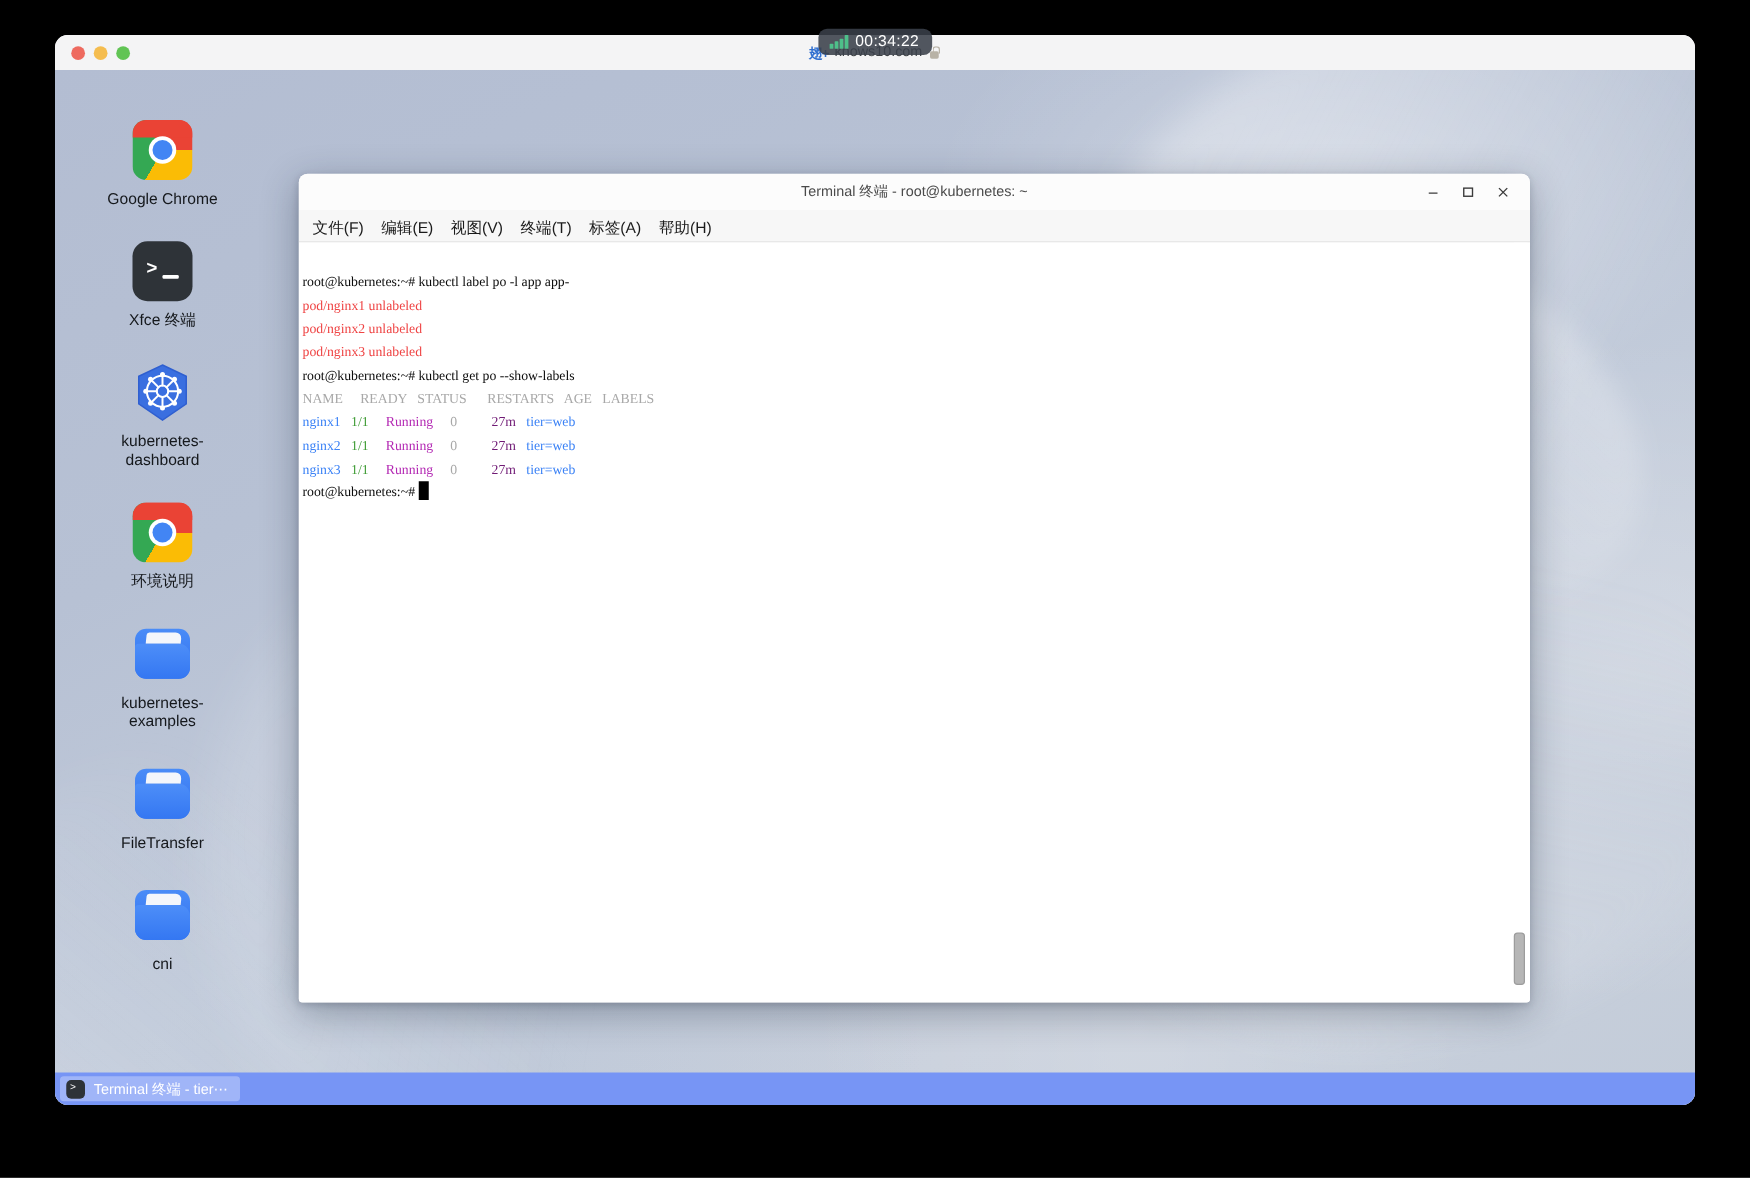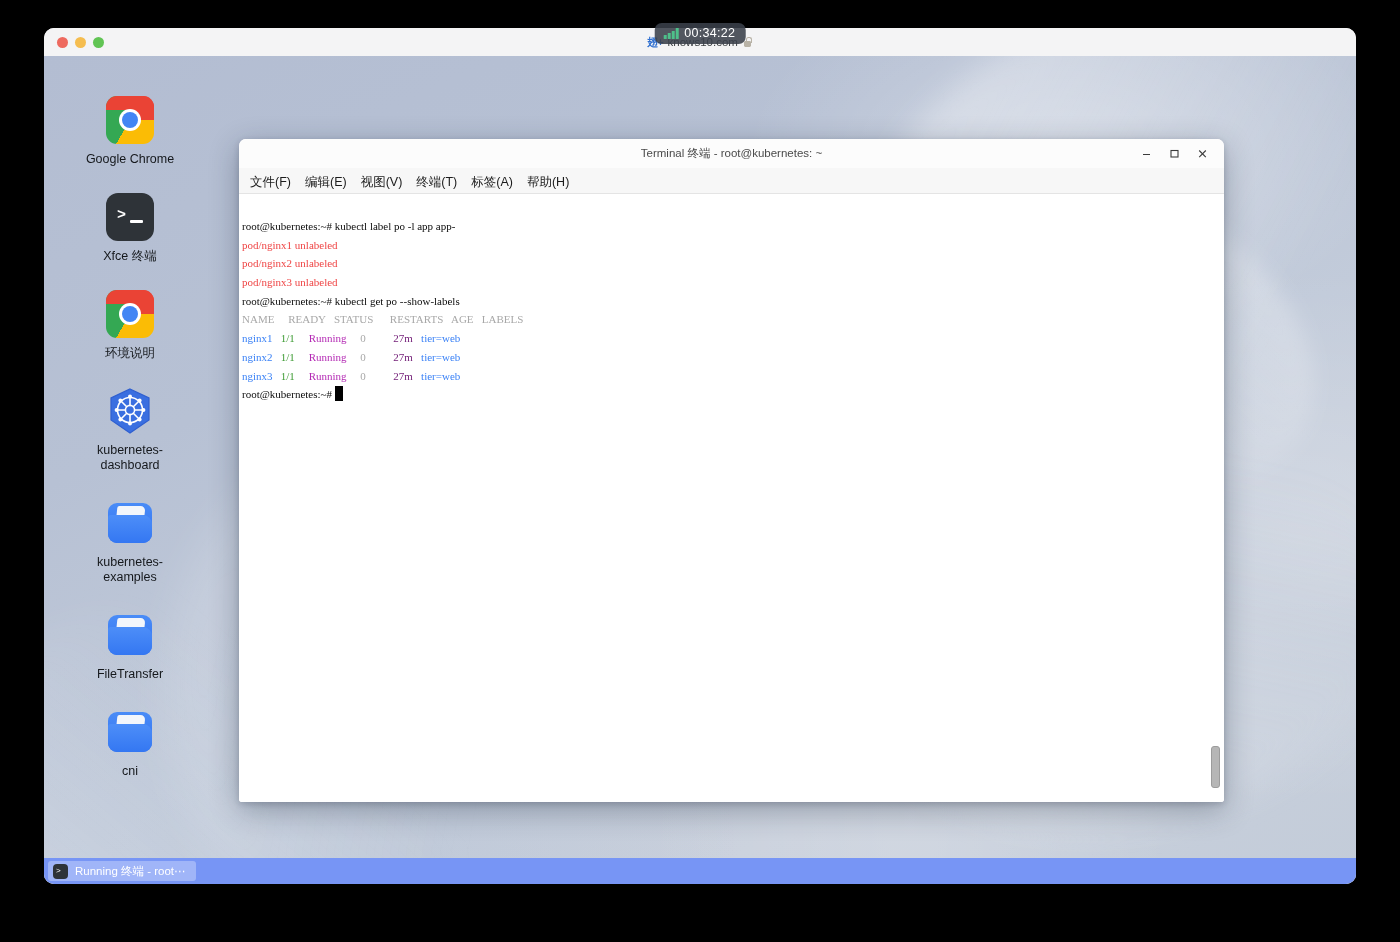--- a/index.html
+++ b/index.html
@@ -363,32 +363,20 @@
         </div>
 
         <div class="desk-icon">
           <div class="glyph">
             <div class="term-logo">
               <span class="tprompt">&gt;</span>
               <span class="tline"></span>
             </div>
           </div>
           <div class="label">Xfce 终端</div>
-        </div>
-
-        <div class="desk-icon">
-          <div class="glyph">
-            <div class="chrome-logo">
-              <div class="q-red"></div>
-              <div class="q-topred"></div>
-              <div class="q-white"></div>
-              <div class="q-blue"></div>
-            </div>
-          </div>
-          <div class="label">环境说明</div>
         </div>
 
         <div class="desk-icon">
           <div class="glyph">
             <svg class="k8s-logo" viewBox="0 0 48 48">
               <polygon points="24,2 43,11 43,33 24,46 5,33 5,11" fill="#3a6fe0" stroke="#2f5fd0" stroke-width="1.2"></polygon>
               <circle cx="24" cy="23" r="12.5" fill="none" stroke="#ffffff" stroke-width="1.6"></circle>
               <circle cx="24" cy="23" r="4.6" fill="none" stroke="#ffffff" stroke-width="1.6"></circle>
               <g stroke="#ffffff" stroke-width="1.6" stroke-linecap="round">
                 <line x1="24" y1="10.5" x2="24" y2="18.4"></line>
@@ -410,20 +398,32 @@
                 <circle cx="10.6" cy="23" r="2"></circle>
                 <circle cx="14.4" cy="13.4" r="2"></circle>
               </g>
             </svg>
           </div>
           <div class="label">kubernetes-dashboard</div>
         </div>
 
         <div class="desk-icon">
           <div class="glyph">
+            <div class="chrome-logo">
+              <div class="q-red"></div>
+              <div class="q-topred"></div>
+              <div class="q-white"></div>
+              <div class="q-blue"></div>
+            </div>
+          </div>
+          <div class="label">环境说明</div>
+        </div>
+
+        <div class="desk-icon">
+          <div class="glyph">
             <div class="folder-logo">
               <div class="fbody"></div>
               <div class="fsheet"></div>
               <div class="ffront"></div>
             </div>
           </div>
           <div class="label">kubernetes-examples</div>
         </div>
 
         <div class="desk-icon">
@@ -488,21 +488,21 @@
           <div id="term-scrollbar">
             <div id="term-scroll-thumb"></div>
           </div>
         </div>
 
       </div>
 
       <div id="taskbar">
         <div id="task-button">
           <span id="task-icon"></span>
-          <span id="task-label">Running 终端 - root⋯</span>
+          <span id="task-label">Terminal 终端 - tier⋯</span>
         </div>
       </div>
 
     </div>
   </div>
 
   <div id="timer-badge">
     <span id="signal-icon">
       <i></i>
         <i></i>

